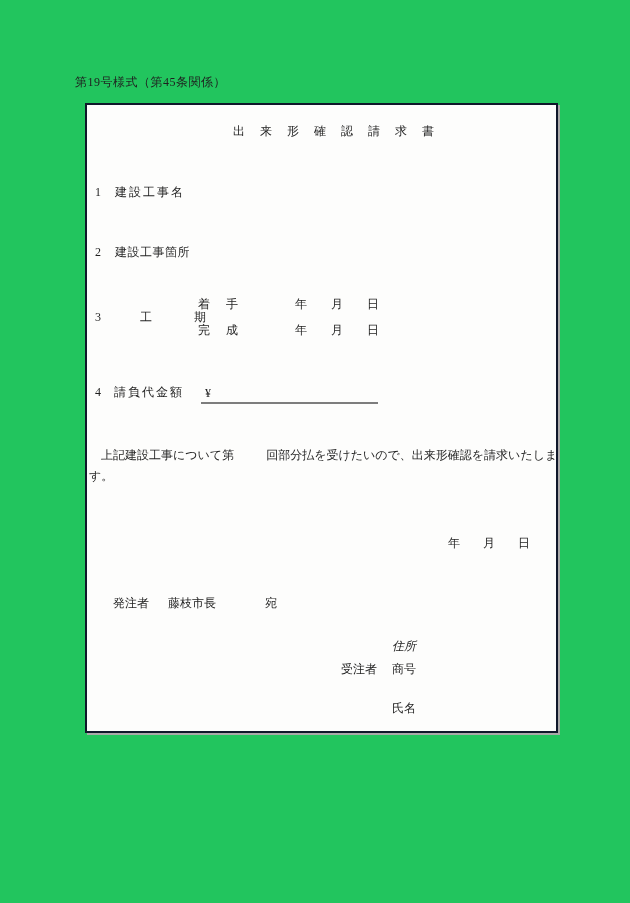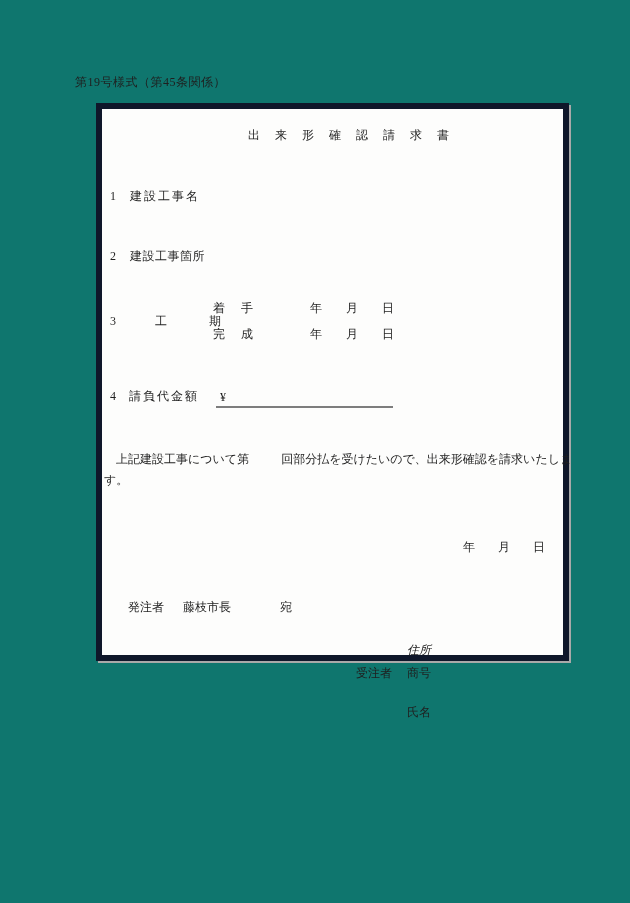--- a/index.html
+++ b/index.html
@@ -4,42 +4,42 @@
 <style>
   html, body { margin: 0; padding: 0; }
   body {
     font-family: "Liberation Serif", "DejaVu Serif", serif;
     background: #ffffff;
   }
   .page {
     position: relative;
     width: 630px;
     height: 903px;
-    background: #0f766e;
+    background: #22c55e;
     color: #1f1f1f;
     font-size: 12px;
     overflow: hidden;
   }
   .form-number {
     position: absolute;
     left: 75px;
     top: 75px;
     height: 15px;
     line-height: 15px;
     white-space: nowrap;
     letter-spacing: 0.5px;
   }
   .form-box {
     position: absolute;
-    left: 96px;
+    left: 85px;
     top: 103px;
     width: 473px;
-    height: 558px;
+    height: 630px;
     box-sizing: border-box;
-    border: 6px solid #0f172a;
+    border: 2px solid #0f172a;
     box-shadow: 2px 2px 0 #a9a9a9;
     background: #fdfdfc;
   }
   .row {
     position: absolute;
     left: 0;
     width: 100%;
     height: 16px;
     line-height: 14px;
     white-space: nowrap;

